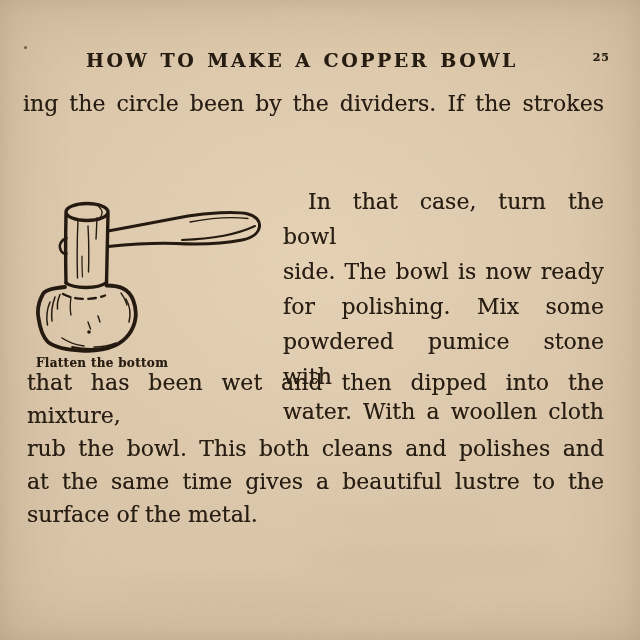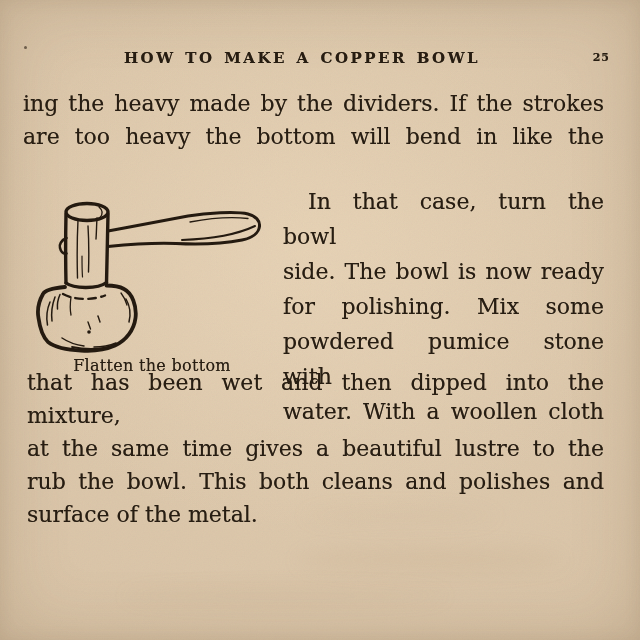--- a/index.html
+++ b/index.html
@@ -18,53 +18,52 @@
   .grain{position:absolute;inset:0;opacity:.055;pointer-events:none;mix-blend-mode:multiply;}
   .ghost{position:absolute;background:#a98c66;border-radius:50%;filter:blur(10px);pointer-events:none;}
   .g1{left:295px;top:545px;width:270px;height:30px;opacity:.09;}
   .g2{left:120px;top:585px;width:330px;height:22px;opacity:.06;}
   .g3{left:300px;top:505px;width:200px;height:22px;opacity:.05;}
   .speck{position:absolute;left:24px;top:46px;width:3px;height:3px;border-radius:50%;
     background:#5c4e3e;opacity:.85;}
 
   .header-title{
     position:absolute;left:0;right:36px;top:49px;text-align:center;
-    font-size:15px;font-weight:bold;letter-spacing:2.5px;word-spacing:2px;white-space:nowrap;
+    font-size:19px;font-weight:bold;letter-spacing:2.5px;word-spacing:2px;white-space:nowrap;
   }
   .page-number{
     position:absolute;top:51px;right:30px;font-size:11px;font-weight:bold;letter-spacing:1px;
   }
 
   .body-text{font-size:22px;}
   .para1{position:absolute;left:23px;top:87px;width:581px;line-height:33px;}
   .wrap-col{position:absolute;left:283px;top:184px;width:321px;line-height:35px;}
   .para3{position:absolute;left:27px;top:366px;width:577px;line-height:33px;}
 
   .tline{white-space:nowrap;}
   .tline.just{white-space:normal;text-align:justify;text-align-last:justify;}
   .tline.indent{text-indent:25px;}
 
   .figure{position:absolute;left:36px;top:198px;width:230px;height:162px;}
   .figure svg{display:block;width:230px;height:162px;}
   .caption{
-    position:absolute;left:36px;top:356px;width:232px;text-align:center;
-    font-size:16px;font-weight:normal;letter-spacing:.3px;
+    position:absolute;left:36px;top:356px;width:232px;
+    font-size:12px;font-weight:bold;letter-spacing:.3px;
   }
 </style>
 </head>
 <body>
 
 <div class="page">
 
   <div class="header-title ink">HOW TO MAKE A COPPER BOWL</div>
   <div class="page-number ink">25</div>
 
   <div class="para1 body-text ink">
-    <div class="tline just">ing the heavy made by the dividers.  If the strokes</div>
-    <div class="tline just">are too heavy the bottom will bend in like the</div>
+    <div class="tline just">ing the circle been by the dividers.  If the strokes</div>
   </div>
 
   <div class="figure">
     <svg viewBox="0 0 230 162" fill="none" stroke="#241a10" stroke-linecap="round" stroke-linejoin="round">
 
       <path d="M29,89 C18,90 9,92 7,96 C3,103 1,112 2.5,120 C4,131 7,139 12,144 C20,150 32,152 45,152.5 C59,153.5 71,151 79,147.5 C90,142.5 98,132 99.5,120 C101,108 96,95 88,91 C83.5,88.5 76,87.5 70.5,87.5" stroke-width="3.8"></path>
       <path d="M36,149 C48,151.5 62,151.5 74,149" stroke-width="1.8"></path>
       <path d="M27,96 C38,102 56,102.5 69,97.5" stroke-width="2.4" stroke-dasharray="7.5 5.5"></path>
       <path d="M14,104 C11,111 10,119 11.5,127" stroke-width="1.5"></path>
       <path d="M19,99 C16,107 15,115 16,123" stroke-width="1.5"></path>
@@ -101,22 +100,22 @@
   <div class="wrap-col body-text ink">
     <div class="tline just indent">In that case, turn the bowl</div>
     <div class="tline just">side.  The bowl is now ready</div>
     <div class="tline just">for polishing.  Mix some</div>
     <div class="tline just">powdered pumice stone with</div>
     <div class="tline just">water.  With a woollen cloth</div>
   </div>
 
   <div class="para3 body-text ink">
     <div class="tline just">that has been wet and then dipped into the mixture,</div>
+    <div class="tline just">rub the bowl.  This both cleans and polishes and</div>
     <div class="tline just">at the same time gives a beautiful lustre to the</div>
-    <div class="tline just">rub the bowl.  This both cleans and polishes and</div>
     <div class="tline">surface of the metal.</div>
   </div>
 
   <div class="speck"></div>
   <div class="ghost g1"></div>
   <div class="ghost g2"></div>
   <div class="ghost g3"></div>
 
   <svg class="grain" width="640" height="640">
     <filter id="paperNoise">

